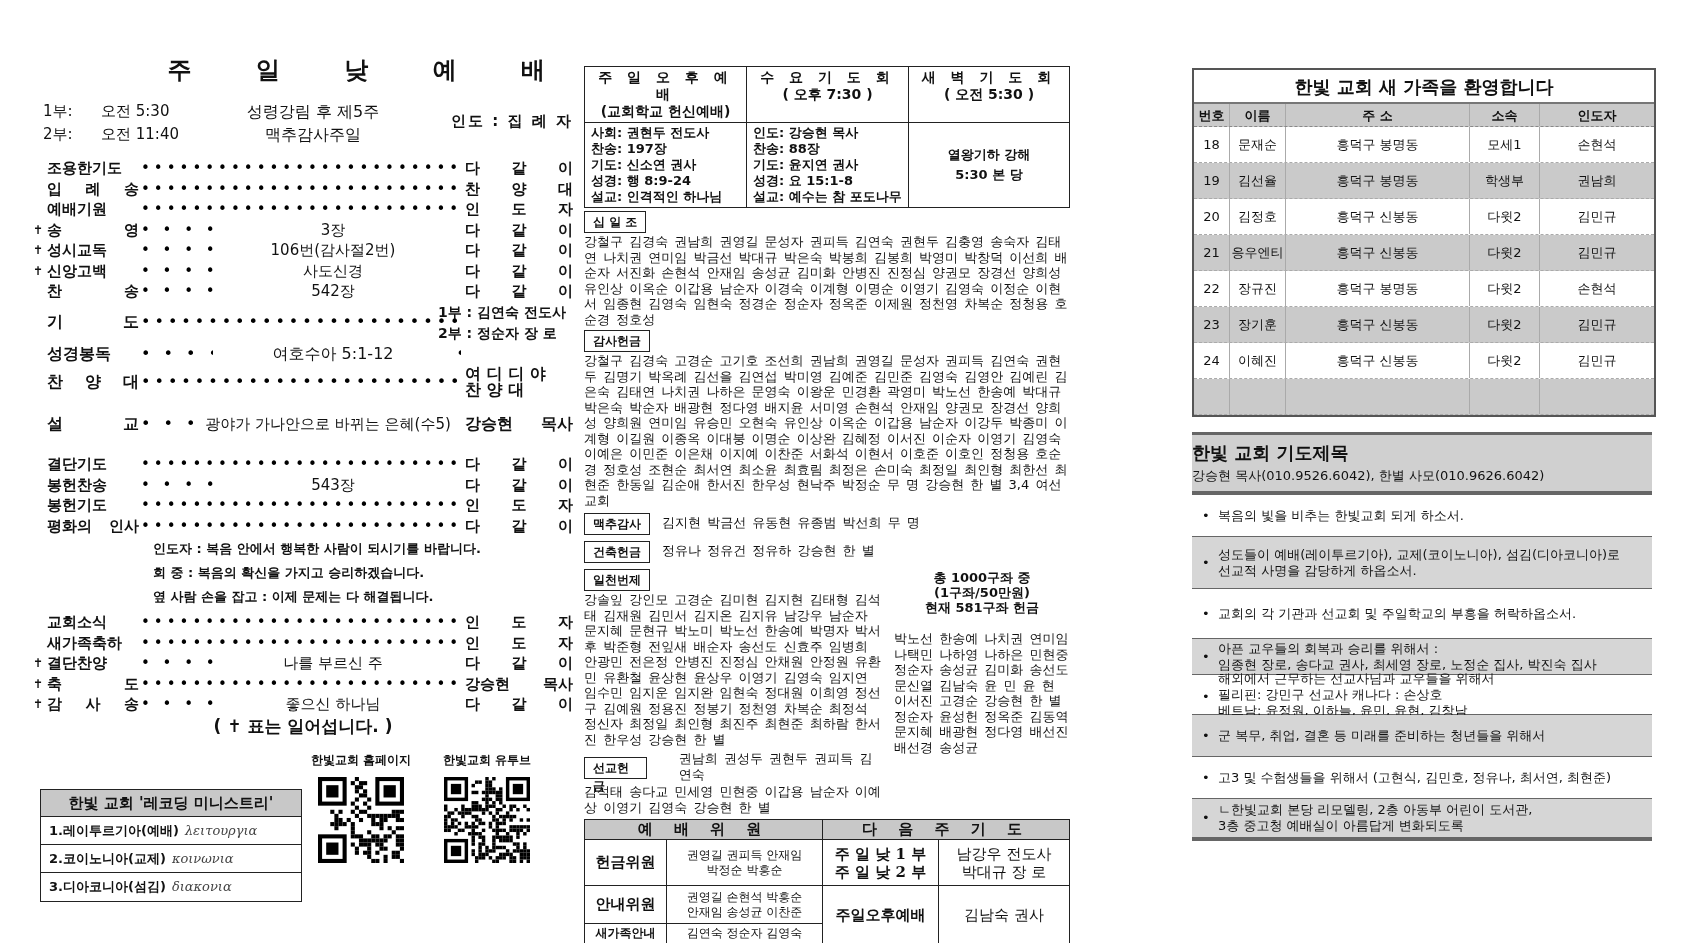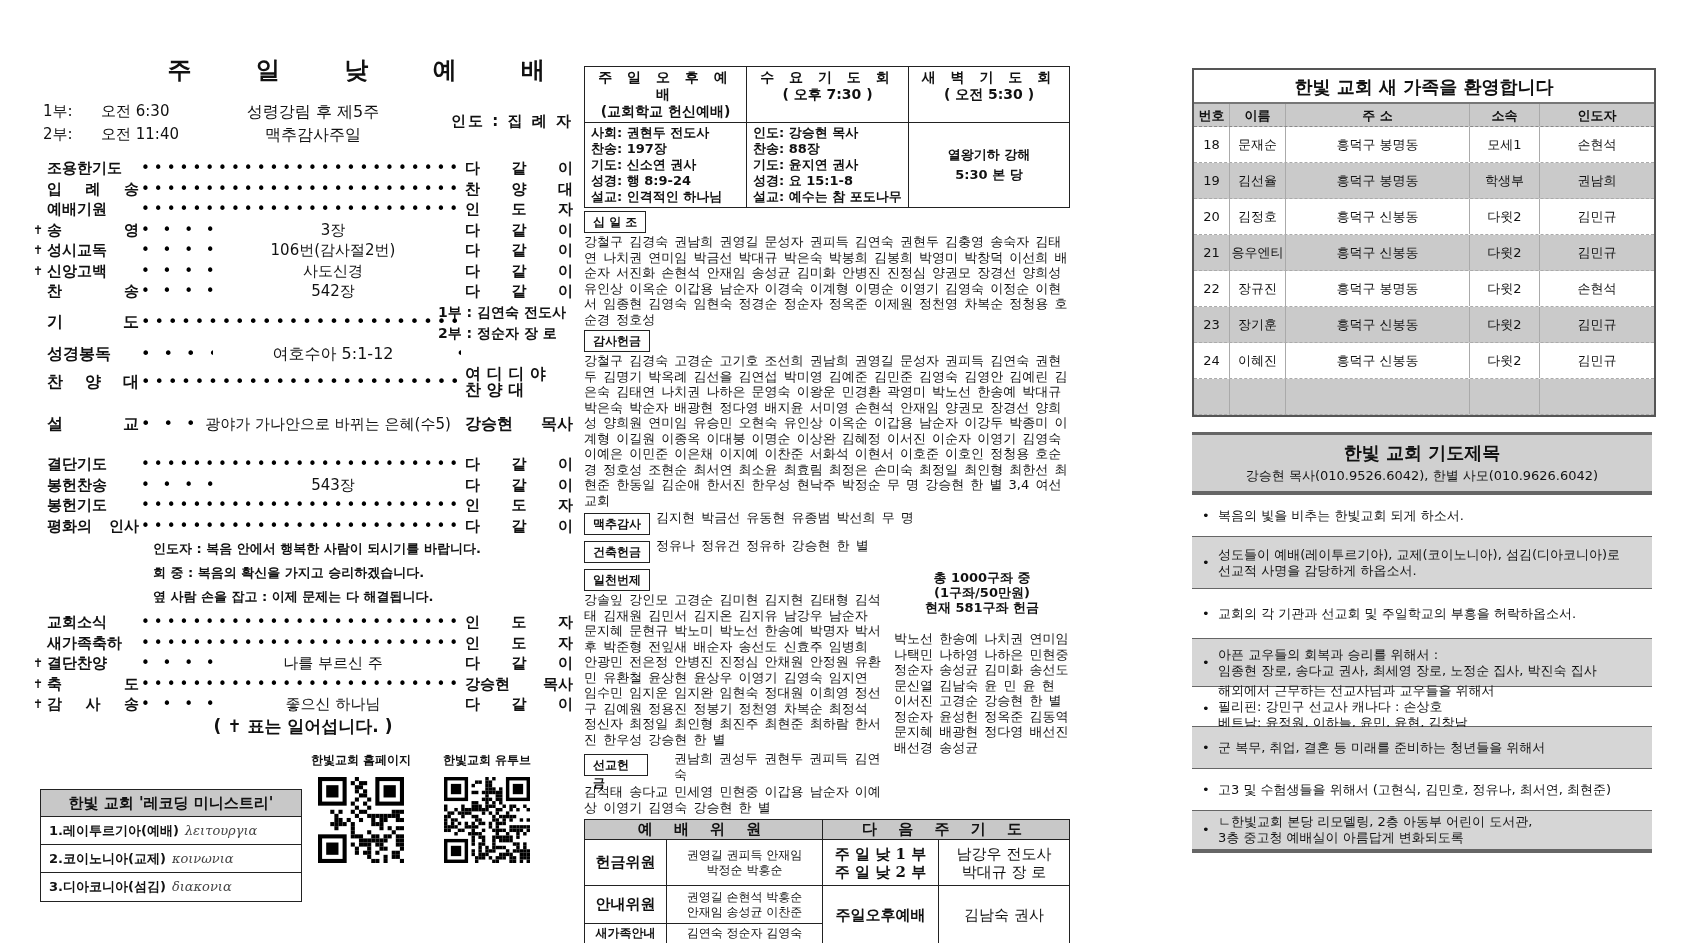--- a/index.html
+++ b/index.html
@@ -48,21 +48,21 @@
   #mid { position: absolute; left: 584px; top: 66px; width: 486px; font-size: 13px; }
   .sched { width: 486px; border-collapse: collapse; }
   .sched td { border: 1.5px solid #222; vertical-align: top; }
   .sched .h { text-align: center; font-weight: bold; font-size: 14px; line-height: 17px; padding: 2px 0; }
   .sched .h .t1 { letter-spacing: 5px; }
   .sched .b { padding: 2px 6px; line-height: 16px; font-weight: bold; font-size: 13px; }
   .sched .b3 { text-align: center; vertical-align: middle; font-weight: bold; line-height: 20px; }
 
   .tag { display: inline-block; border: 1.5px solid #222; font-weight: bold; font-size: 12px; padding: 1px 8px; margin: 3px 0 1px; height: 22px; line-height: 18px; }
   .names { font-size: 13px; line-height: 15.5px; word-spacing: 2px; }
-  .tagline { display: flex; gap: 6px; margin: 2px 0; }
+  .tagline { display: flex; align-items: center; gap: 12px; margin: 2px 0; }
   .cols2 { display: flex; }
   .cols2 .cl { width: 300px; }
   .cols2 .cr { width: 186px; padding-left: 10px; }
   .bld-title { text-align: center; font-weight: bold; font-size: 13px; line-height: 15px; margin: 4px 0 16px; }
 
   .duty { width: 486px; border-collapse: collapse; margin-top: 4px; }
   .duty td { border: 1.5px solid #222; text-align: center; vertical-align: middle; }
   .duty .hd { background: #c8c8c8; font-weight: bold; font-size: 15px; height: 20px; letter-spacing: 8px; }
   .duty .role { font-weight: bold; font-size: 15px; width: 82px; }
   .duty .role-s { font-size: 12px; }
@@ -74,38 +74,38 @@
   #newfam { position: absolute; left: 1192px; top: 68px; width: 464px; border: 2px solid #555; }
   #newfam .title { height: 34px; line-height: 34px; text-align: center; font-weight: bold; font-size: 18px; border-bottom: 2px solid #777; }
   .nf-row { display: flex; height: 36px; line-height: 36px; font-size: 13px; border-bottom: 1px dashed #aaa; }
   .nf-row.alt { background: #cacaca; }
   .nf-row.hd { height: 23px; line-height: 23px; background: #cacaca; font-weight: bold; border-bottom: 1px dashed #888; }
   .nf-row > div { text-align: center; border-right: 1px solid #aaa; }
   .nf-row > div:last-child { border-right: none; }
   .c-no { width: 36px; } .c-nm { width: 56px; } .c-ad { width: 184px; } .c-dp { width: 70px; } .c-ld { width: 56px; flex: 1; }
 
   #prayer { position: absolute; left: 1192px; top: 432px; width: 460px; }
-  #prayer .phead { background: #d0d0d0; text-align: center; border-top: 3px solid #666; border-bottom: 4px solid #666; padding: 4px 0 6px; }
+  #prayer .phead { background: #d0d0d0; border-top: 3px solid #666; border-bottom: 4px solid #666; padding: 4px 0 6px; }
   #prayer .phead .t { font-size: 18px; font-weight: bold; line-height: 28px; }
   #prayer .phead .s { font-size: 13px; line-height: 18px; }
   .p-item { position: relative; padding: 0 6px 0 26px; font-size: 13px; line-height: 16px; border-bottom: 1px solid #666; display: flex; flex-direction: column; justify-content: center; }
   .p-item::before { content: "•"; position: absolute; left: 10px; top: 50%; transform: translateY(-50%); }
   .p-item.multi::before { top: 14px; transform: none; }
   .p-item.alt { background: #d6d6d6; }
   #prayer .last { border-bottom: 4px solid #666; }
 </style>
 </head>
 <body>
 
 <div id="left">
   <div class="main-title">주 일 낮 예 배</div>
 
   <div class="svc-head">
     <div class="svc-times">
-      <div class="row"><span>1부:</span><span>오전  6:30</span></div>
+      <div class="row"><span>1부:</span><span>오전  5:30</span></div>
       <div class="row"><span>2부:</span><span>오전 11:40</span></div>
     </div>
     <div class="svc-center">
       <div>성령강림 후 제5주</div>
       <div>맥추감사주일</div>
     </div>
     <div class="svc-leader">인도 : 집   례   자</div>
   </div>
 
   <div class="order" id="order1">
@@ -928,21 +928,21 @@
       <div class="p-item" style="height:42px">
         <div>복음의 빛을 비추는 한빛교회 되게 하소서.</div>
       </div>
       <div class="p-item alt" style="height:52px">
         <div>성도들이 예배(레이투르기아), 교제(코이노니아), 섬김(디아코니아)로</div>
         <div>선교적 사명을 감당하게 하옵소서.</div>
       </div>
       <div class="p-item" style="height:50px">
         <div>교회의 각 기관과 선교회 및 주일학교의 부흥을 허락하옵소서.</div>
       </div>
-      <div class="p-item alt" style="height:48px">
+      <div class="p-item alt" style="height:36px">
         <div>아픈 교우들의 회복과 승리를 위해서 :</div>
         <div>임종현 장로, 송다교 권사, 최세영 장로, 노정순 집사, 박진숙 집사</div>
       </div>
       <div class="p-item multi" style="height:40px">
         <div>해외에서 근무하는 선교사님과 교우들을 위해서</div>
         <div>필리핀: 강민구 선교사   캐나다 : 손상호</div>
         <div>베트남: 윤정원, 이하늘, 윤민, 윤현, 김창남</div>
       </div>
       <div class="p-item alt" style="height:42px">
         <div>군 복무, 취업, 결혼 등 미래를 준비하는 청년들을 위해서</div>

